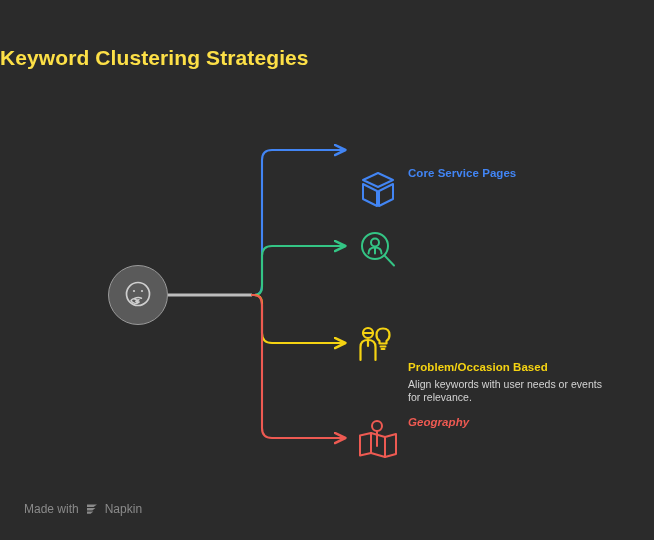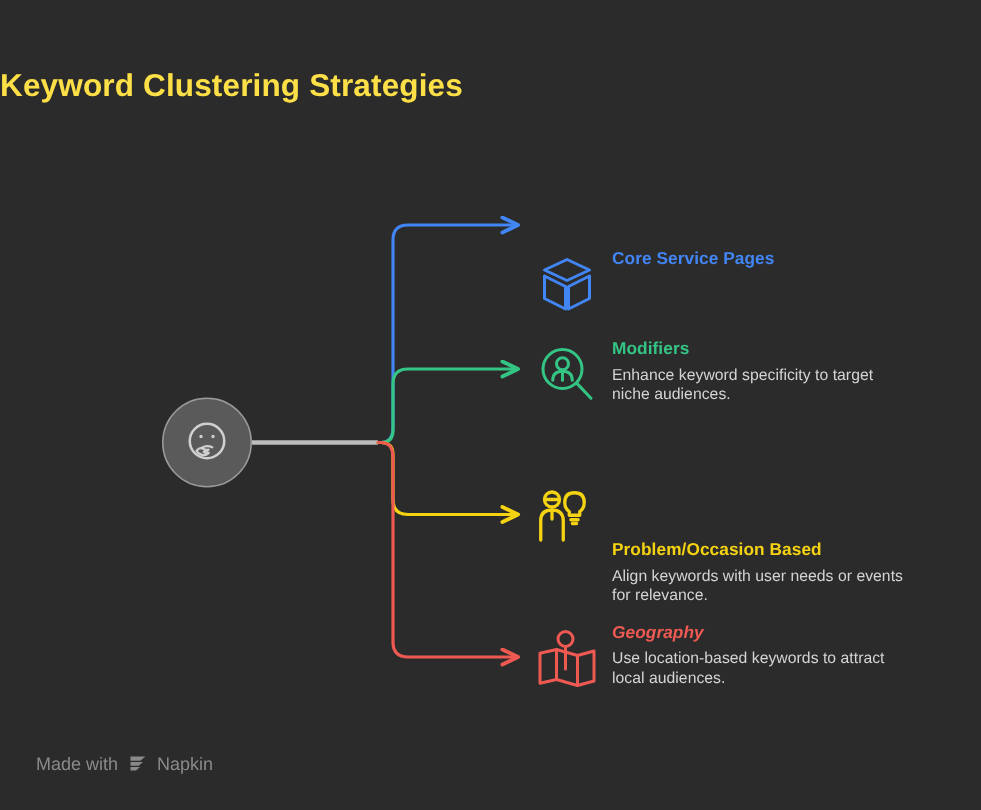--- a/index.html
+++ b/index.html
@@ -182,24 +182,20 @@
       <svg width="44" height="44" viewBox="0 0 44 44">
         <g fill="none" stroke="#34c585" stroke-width="2" stroke-linejoin="round" stroke-linecap="round">
           <circle cx="19" cy="18" r="13"></circle>
           <path d="M28.6,27.6 L38,37.5"></path>
           <circle cx="19" cy="14.5" r="4"></circle>
           <path d="M12.5,25.5 q0,-6 6.5,-6 q6.5,0 6.5,6"></path>
           <path d="M19,19.5 L19,25.5"></path>
         </g>
       </svg>
     </div>
-    <div class="text-wrap">
-      <div class="head" style="color:#34c585;">Modifiers</div>
-      <div class="desc">Enhance keyword specificity to target niche audiences.</div>
-    </div>
   </div>
 
   <div class="branch" style="top:320px;">
     <div class="icon-wrap">
       <svg width="44" height="44" viewBox="0 0 44 44">
         <g fill="none" stroke="#f5d312" stroke-width="2.2" stroke-linejoin="round" stroke-linecap="round">
           <circle cx="12" cy="11" r="5"></circle>
           <path d="M7.6,11 L16.4,11"></path>
           <path d="M4.5,38 L4.5,25 q0,-7 7.5,-7 q7.5,0 7.5,7 L19.5,38"></path>
           <path d="M12,18.5 L12,24"></path>
@@ -223,21 +219,20 @@
           <path d="M4,18.5 L15,16 L15,36 L4,38.5 Z"></path>
           <path d="M15,16 L29,20 L29,40 L15,36 Z"></path>
           <path d="M29,20 L40,17 L40,37 L29,40 Z"></path>
           <circle cx="21" cy="9" r="5"></circle>
           <path d="M21,14 L21,29"></path>
         </g>
       </svg>
     </div>
     <div class="text-wrap">
       <div class="head" style="color:#ee5a52;font-style:italic;">Geography</div>
-      <div class="desc">Use location-based keywords to attract local audiences.</div>
     </div>
   </div>
 
   <div id="footer">
     <span>Made with</span>
     <span class="np-logo">
       <svg width="14" height="14" viewBox="0 0 14 14">
         <g fill="#8a8a8a">
           <path d="M2,2.4 L12,2.4 L8.6,5.1 L2,5.1 Z"></path>
           <path d="M2,6.0 L10.4,6.0 L7.4,8.5 L2,8.5 Z"></path>

